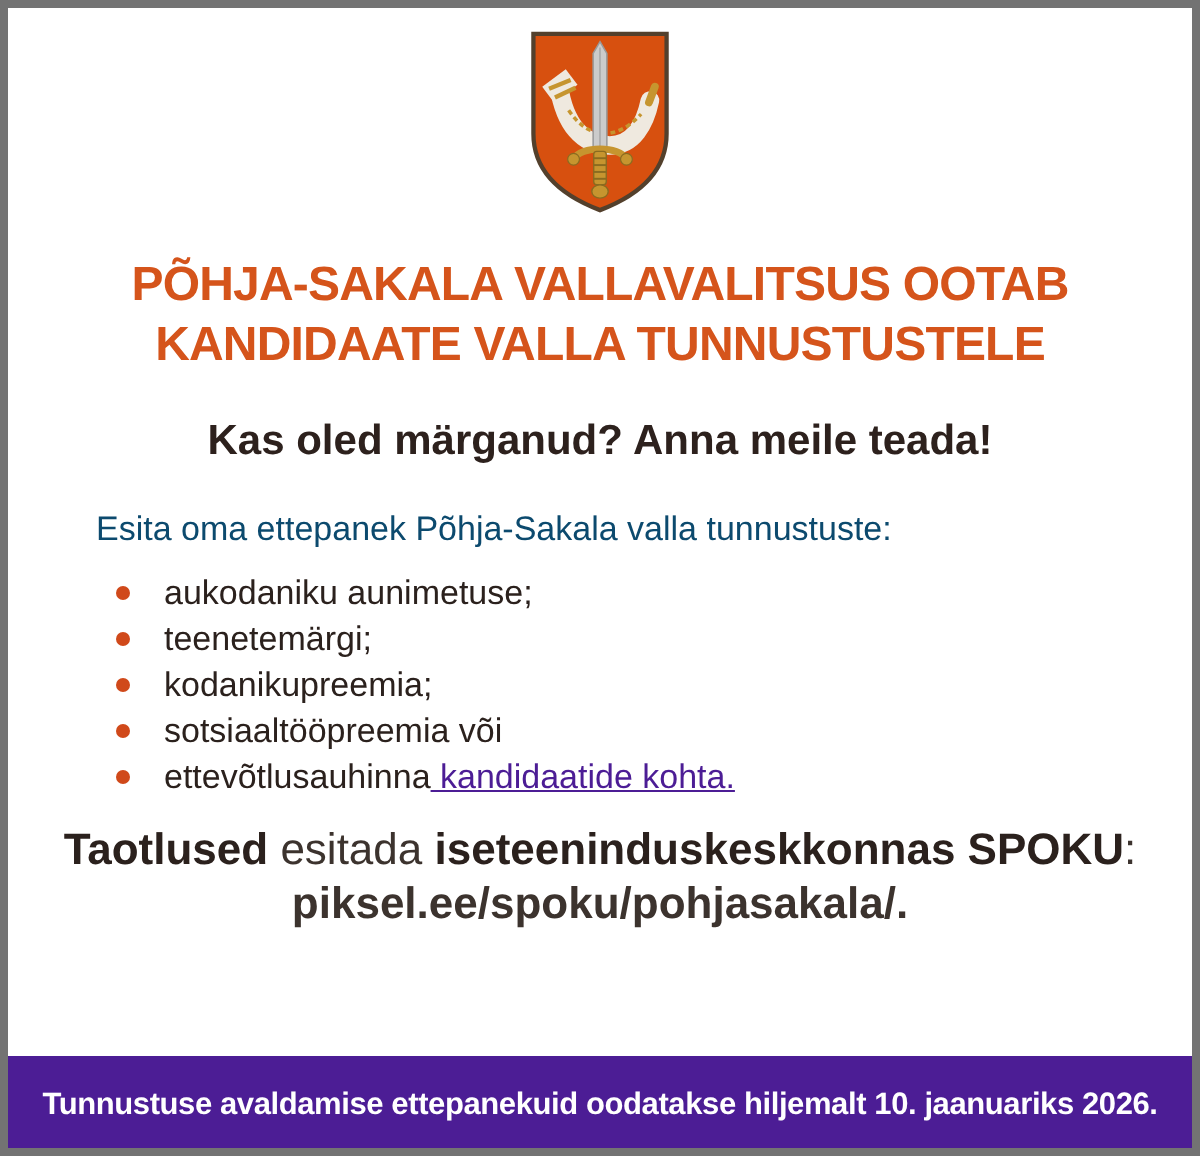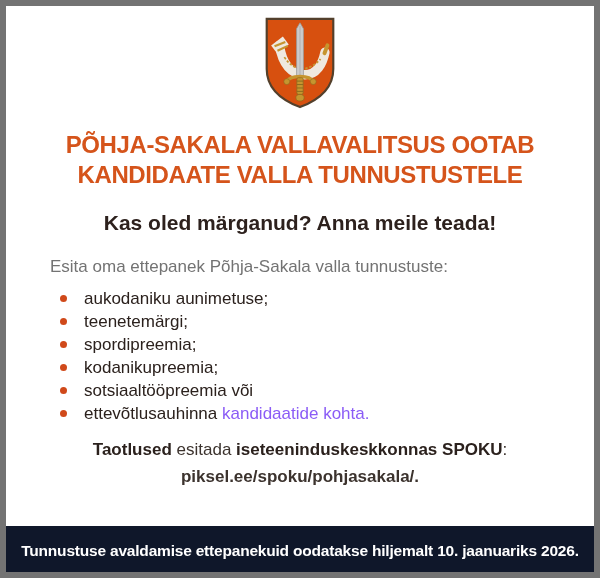--- a/index.html
+++ b/index.html
@@ -7,21 +7,21 @@
     padding: 0;
     background: #ffffff;
     font-family: "Liberation Sans", sans-serif;
   }
   .poster {
     position: relative;
     width: 600px;
     height: 578px;
     box-sizing: border-box;
     background: #ffffff;
-    border: 6px solid #737373;
+    border: 4px solid #737373;
     overflow: hidden;
   }
   .crest {
     width: 76px;
     height: 94px;
     margin: 10px auto 0 auto;
   }
   .crest svg { display: block; width: 76px; height: 94px; }
   .main-heading {
     margin: 20px 12px 0 12px;
@@ -36,21 +36,21 @@
   .sub-heading {
     margin: 20px 10px 0 10px;
     text-align: center;
     color: #2d211d;
     font-size: 21px;
     line-height: 26px;
     font-weight: 700;
   }
   .intro {
     margin: 20px 20px 0 44px;
-    color: #737373;
+    color: #0c4a6e;
     font-size: 17px;
     line-height: 22px;
   }
   ul.award-list {
     list-style: none;
     margin: 9px 0 0 54px;
     padding: 0;
   }
   ul.award-list li {
     position: relative;
@@ -63,38 +63,38 @@
     content: "";
     position: absolute;
     left: 0;
     top: 8px;
     width: 7px;
     height: 7px;
     border-radius: 50%;
     background: #d0491a;
   }
   ul.award-list li .b { font-weight: 400; color: #2b211d; }
-  ul.award-list li .r { font-weight: 400; color: #8b5cf6; }
+  ul.award-list li .r { font-weight: 400; color: #4c1d95; text-decoration: underline; }
   .note {
     margin: 11px 16px 0 16px;
     text-align: center;
-    font-size: 17px;
+    font-size: 22px;
     line-height: 27px;
     color: #3c332e;
   }
   .note .b { font-weight: 700; color: #2b211d; }
   .note .link-line { display: block; font-weight: 700; }
   .deadline-bar {
     position: absolute;
     left: 0;
     right: 0;
     bottom: 0;
     height: 50px;
     margin: 0 -4px -4px -4px; 
-    background: #0f172a;
+    background: #4c1d95;
     border-radius: 0 0 6px 6px;
     display: flex;
     align-items: center;
     justify-content: center;
   }
   .deadline-bar span {
     color: #ffffff;
     font-size: 15.5px;
     font-weight: 700;
     letter-spacing: -0.2px;
@@ -140,21 +140,20 @@
     <span>KANDIDAATE VALLA TUNNUSTUSTELE</span>
   </h1>
 
   <h2 class="sub-heading">Kas oled märganud? Anna meile teada!</h2>
 
   <p class="intro">Esita oma ettepanek Põhja-Sakala valla tunnustuste:</p>
 
   <ul class="award-list">
     <li><span class="b">aukodaniku aunimetuse;</span><span class="r"></span></li>
     <li><span class="b">teenetemärgi;</span><span class="r"></span></li>
-    <li><span class="b">spordipreemia;</span><span class="r"></span></li>
     <li><span class="b">kodanikupreemia;</span><span class="r"></span></li>
     <li><span class="b">sotsiaaltööpreemia või</span><span class="r"></span></li>
     <li><span class="b">ettevõtlusauhinna</span><span class="r"> kandidaatide kohta.</span></li>
   </ul>
 
   <p class="note">
     <span><span class="b">Taotlused</span><span> esitada </span><span class="b">iseteeninduskeskkonnas SPOKU</span><span>:</span></span>
     <span class="link-line">piksel.ee/spoku/pohjasakala/.</span>
   </p>
 

